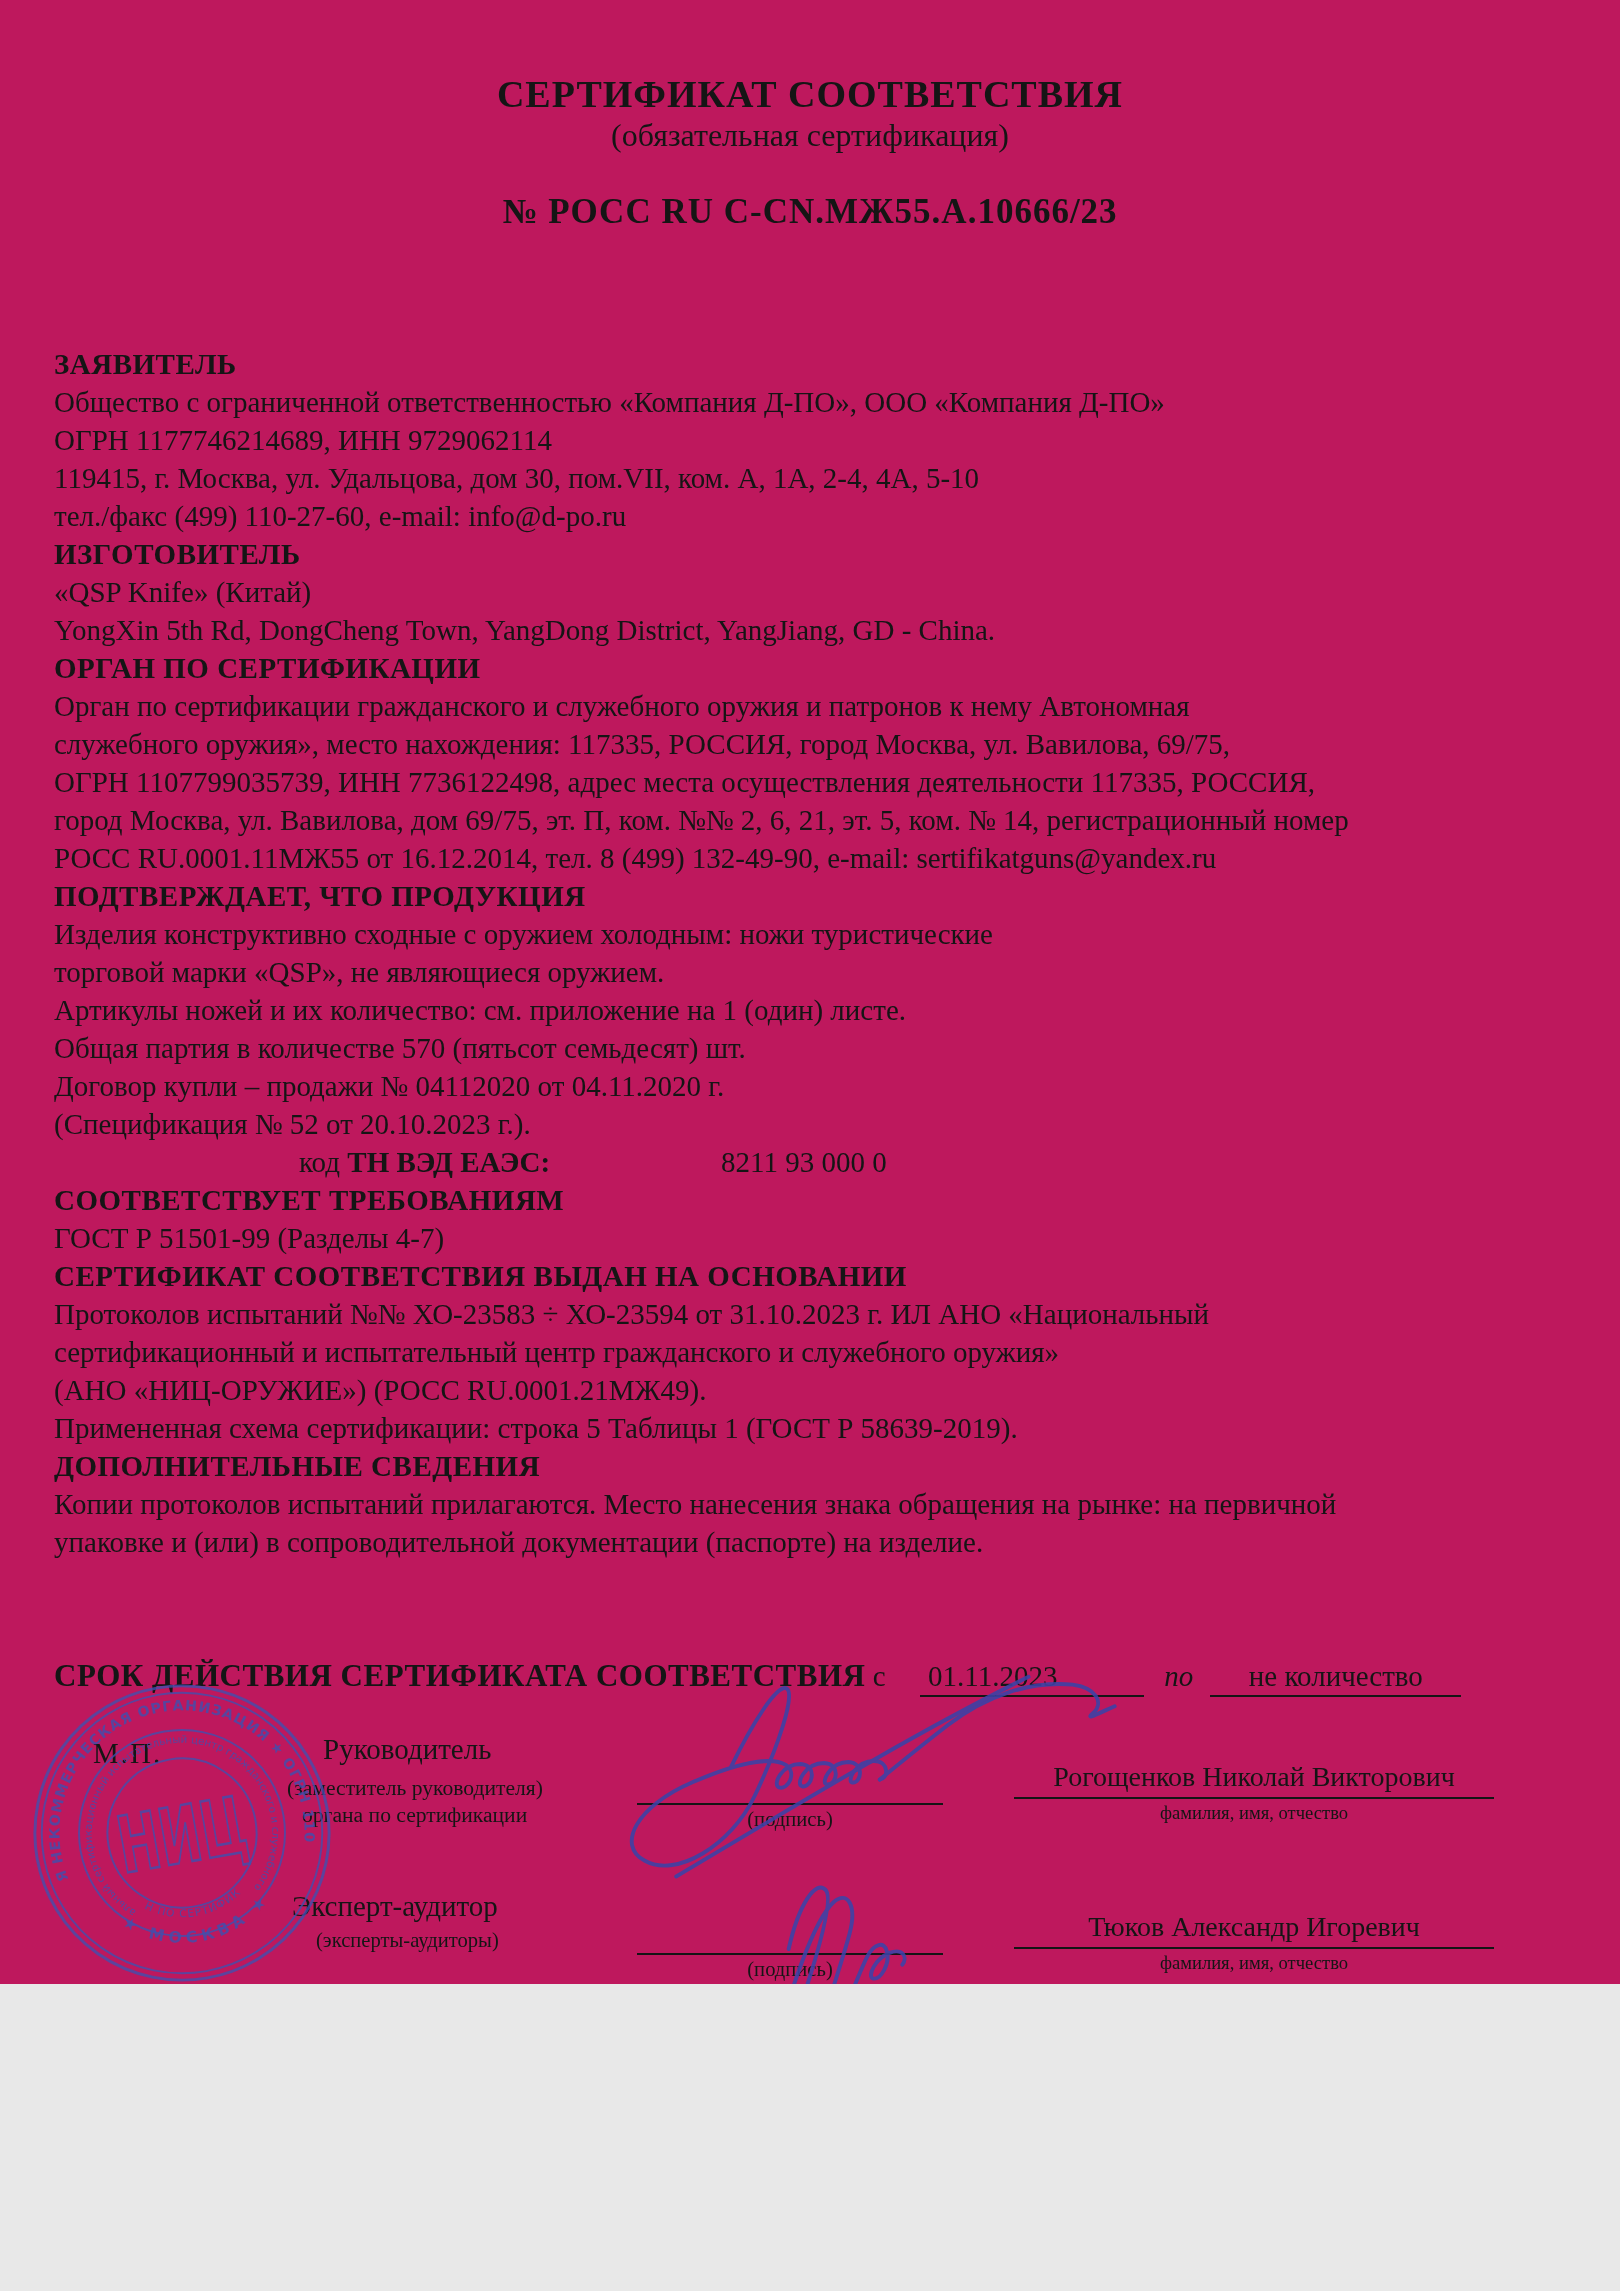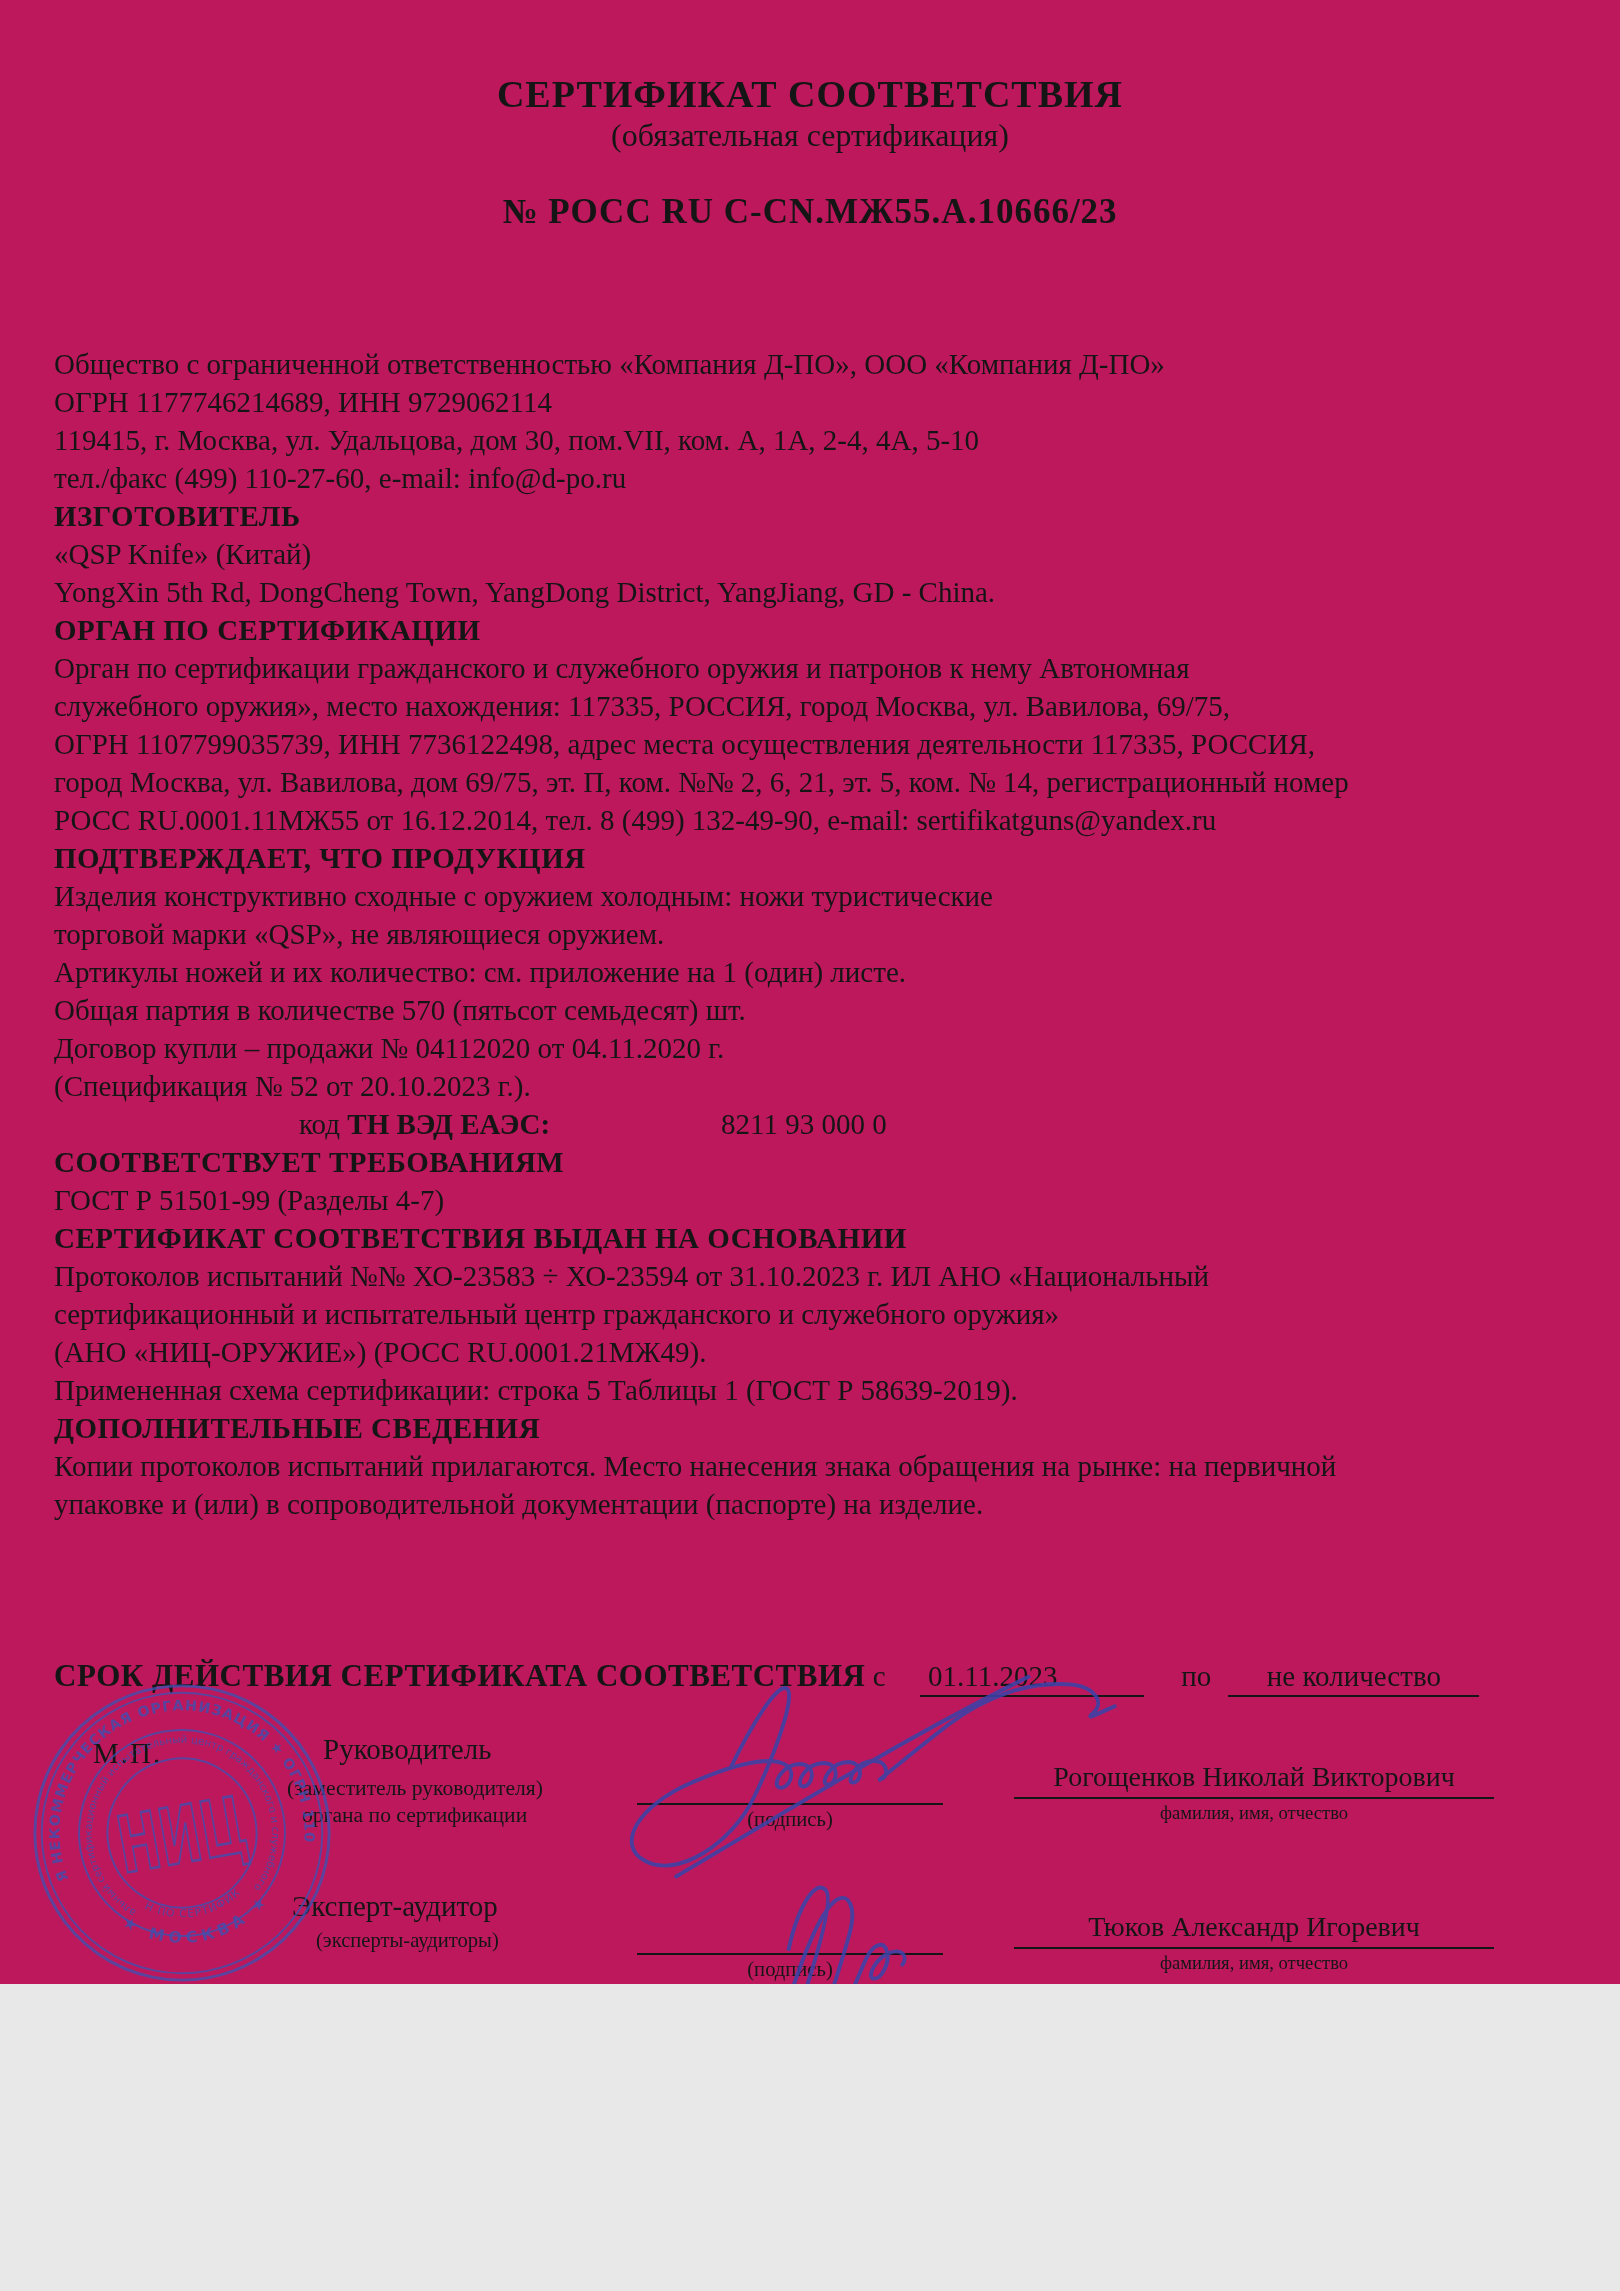--- a/index.html
+++ b/index.html
@@ -17,21 +17,21 @@
   .sec-heading{font-weight:bold;letter-spacing:0.5px;}
   .line{white-space:nowrap;}
   .code-row{position:relative;padding-left:245px;}
   .code-row .code-label-bold{font-weight:bold;}
   .code-val{position:absolute;left:667px;top:0;}
   
   .validity{position:absolute;left:54px;top:1658px;white-space:nowrap;font-size:29px;}
   .validity .v-label{font-weight:bold;font-size:31px;letter-spacing:0.5px;}
   .blank{display:inline-block;border-bottom:2.9px solid #151515;padding-bottom:2px;}
   .blank1{width:216px;margin-left:27.4px;padding-left:7.8px;text-align:left;}
-  .v-mid{margin-left:30px;}
+  .v-mid{margin-left:13px;font-style:italic;}
   .blank2{width:251px;margin-left:9.8px;text-align:center;}
   
   .mp{position:absolute;left:93px;top:1737px;font-size:29px;letter-spacing:2px;}
   .role-title-1{position:absolute;left:323px;top:1733px;font-size:29px;}
   .role-sub-1a{position:absolute;left:287px;top:1776px;font-size:21.6px;}
   .role-sub-1b{position:absolute;left:302px;top:1803px;font-size:21.6px;}
   .role-title-2{position:absolute;left:292px;top:1890px;font-size:29px;}
   .role-sub-2a{position:absolute;left:316px;top:1929px;font-size:20.6px;}
   .sig-line{position:absolute;border-top:2.9px solid #151515;}
   .sig-line-1{left:637px;top:1803px;width:306px;}
@@ -53,20 +53,21 @@
 <div class="page">
 
   <div class="doc-header">
     <div class="doc-title">СЕРТИФИКАТ СООТВЕТСТВИЯ</div>
     <div class="doc-subtitle">(обязательная сертификация)</div>
     <div class="doc-number">№ РОСС RU C-CN.МЖ55.А.10666/23</div>
   </div>
 
   <div class="content">
 
+    <div class="sec-heading">ЗАЯВИТЕЛЬ</div>
     <div class="line">Общество с ограниченной ответственностью «Компания Д-ПО», ООО «Компания Д-ПО»</div>
     <div class="line">ОГРН 1177746214689, ИНН 9729062114</div>
     <div class="line">119415, г. Москва, ул. Удальцова, дом 30, пом.VII, ком. А, 1А, 2-4, 4А, 5-10</div>
     <div class="line">тел./факс (499) 110-27-60, e-mail: info@d-po.ru</div>
 
     <div class="sec-heading">ИЗГОТОВИТЕЛЬ</div>
     <div class="line">«QSP Knife» (Китай)</div>
     <div class="line">YongXin 5th Rd, DongCheng Town, YangDong District, YangJiang, GD - China.</div>
 
     <div class="sec-heading">ОРГАН ПО СЕРТИФИКАЦИИ</div>

